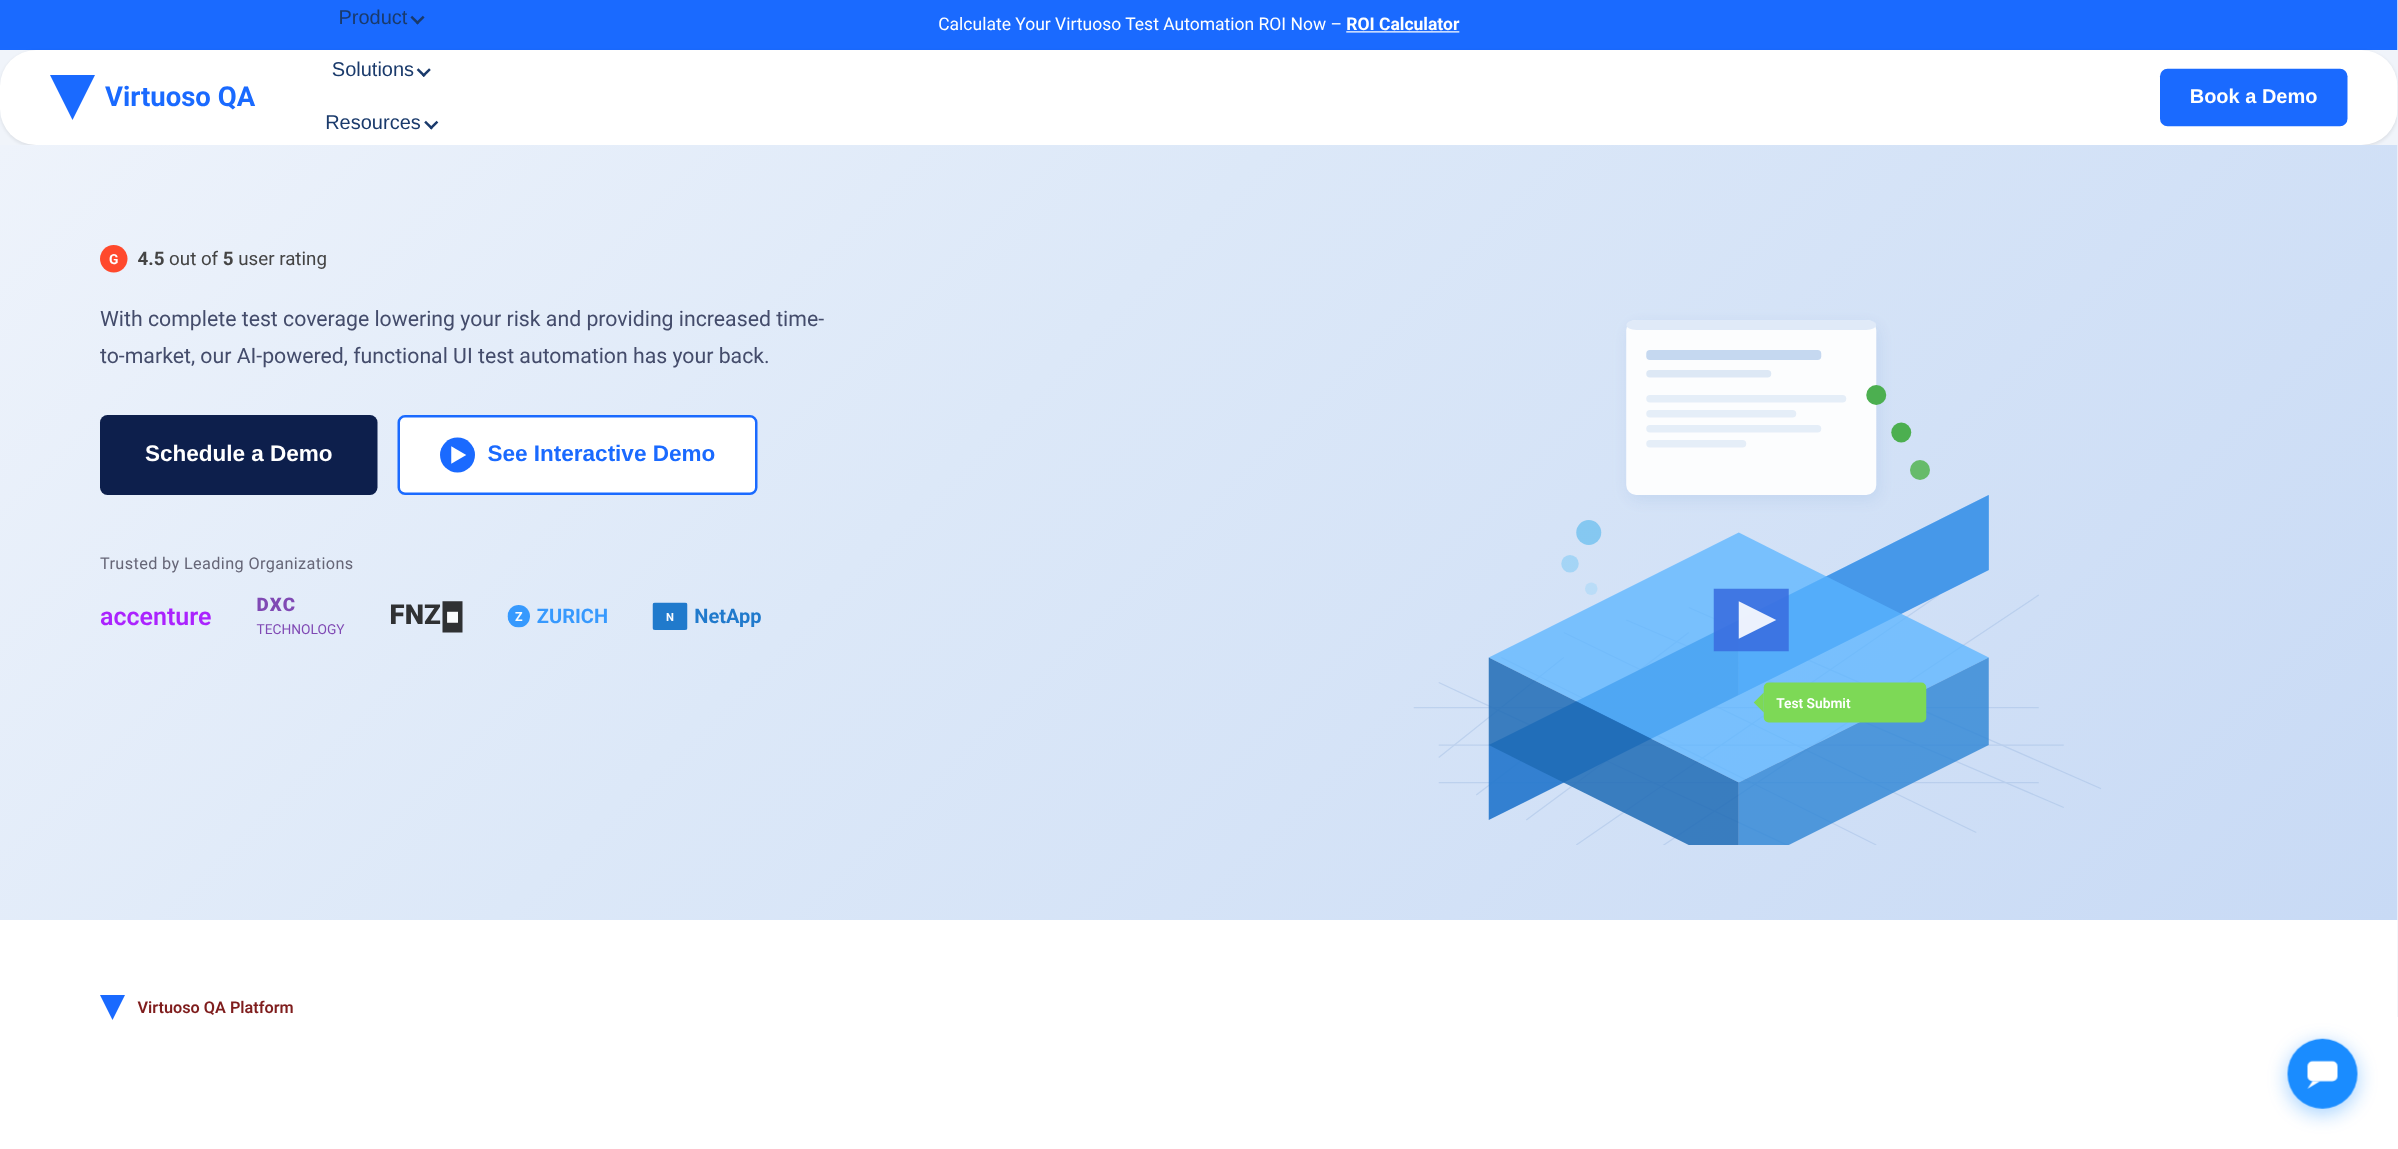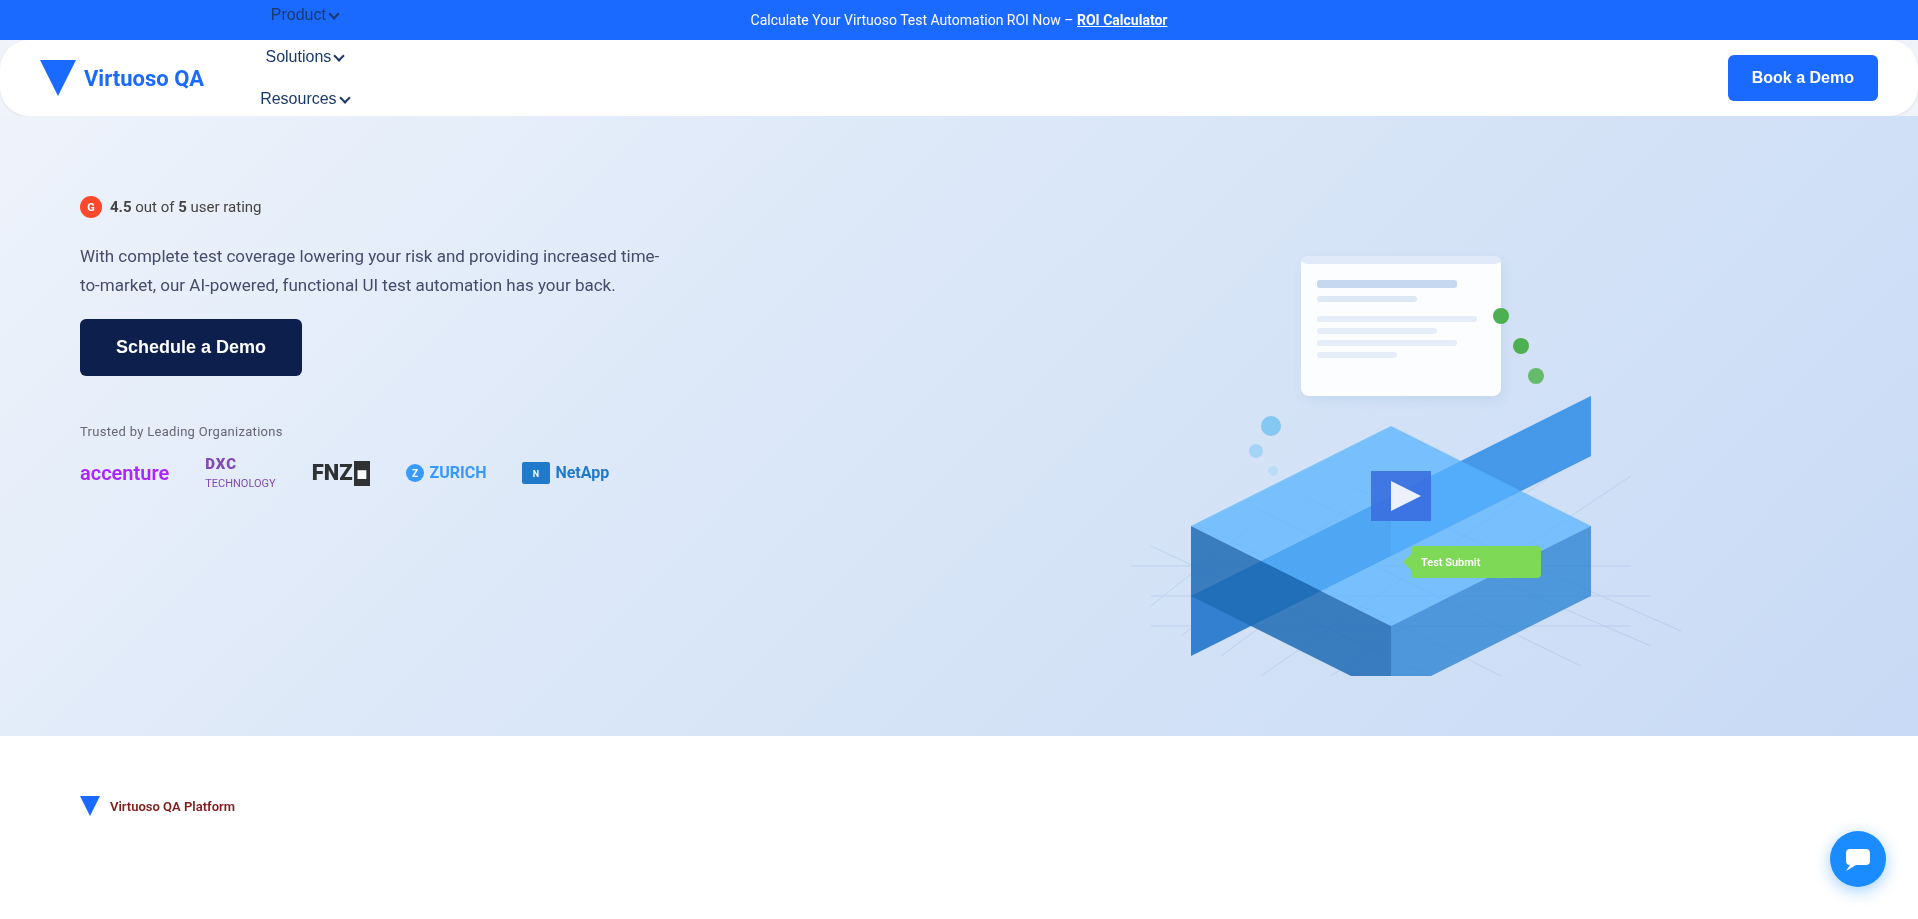--- a/index.html
+++ b/index.html
@@ -97,21 +97,21 @@
       color: #0d1f4c;
       line-height: 1.15;
       margin-bottom: 28px;
       max-width: 720px;
     }
     .hero-subtext {
       font-size: 17px;
       color: #444c6b;
       line-height: 1.7;
       max-width: 580px;
-      margin-bottom: 19px;
+      margin-bottom: 32px;
     }
     .hero-buttons {
       display: flex;
       gap: 16px;
       margin-bottom: 48px;
       flex-wrap: wrap;
     }
     .btn-schedule {
       background: #0d1f4c;
       color: white;
@@ -257,20 +257,26 @@
       <div class="g2-icon">G</div>
       <span class="rating-text">
         <strong>4.5</strong><span> out of </span><strong>5</strong><span> user rating</span>
       </span>
     </div>
 
     <p class="hero-subtext">With complete test coverage lowering your risk and providing increased time-to-market, our AI-powered, functional UI test automation has your back.</p>
 
     <div class="hero-buttons">
       <button class="btn-schedule">Schedule a Demo</button>
+      <button class="btn-interactive">
+        <div class="play-icon">
+          <div class="play-triangle"></div>
+        </div>
+        <span>See Interactive Demo</span>
+      </button>
     </div>
 
     <div class="trusted-section">
       <div class="trusted-label">Trusted by Leading Organizations</div>
       <div class="logos-row">
         <span class="logo-item logo-accenture">accenture</span>
         <span class="logo-item logo-dxc" style="font-size:15px;">
           <strong style="letter-spacing:1px;">DXC</strong><br><span style="font-size:11px;font-weight:400;">TECHNOLOGY</span>
         </span>
         <span class="logo-item logo-fnz">FNZ<span style="background:#111;color:white;padding:2px 3px;margin-left:1px;font-size:18px;">■</span></span>

